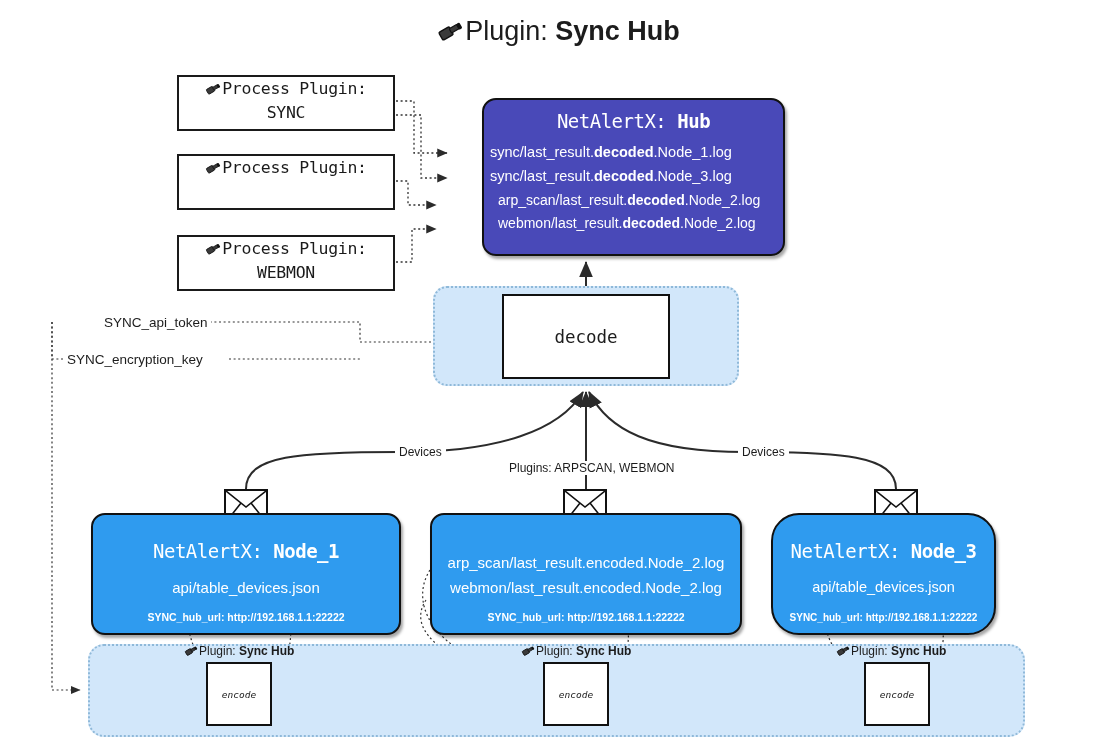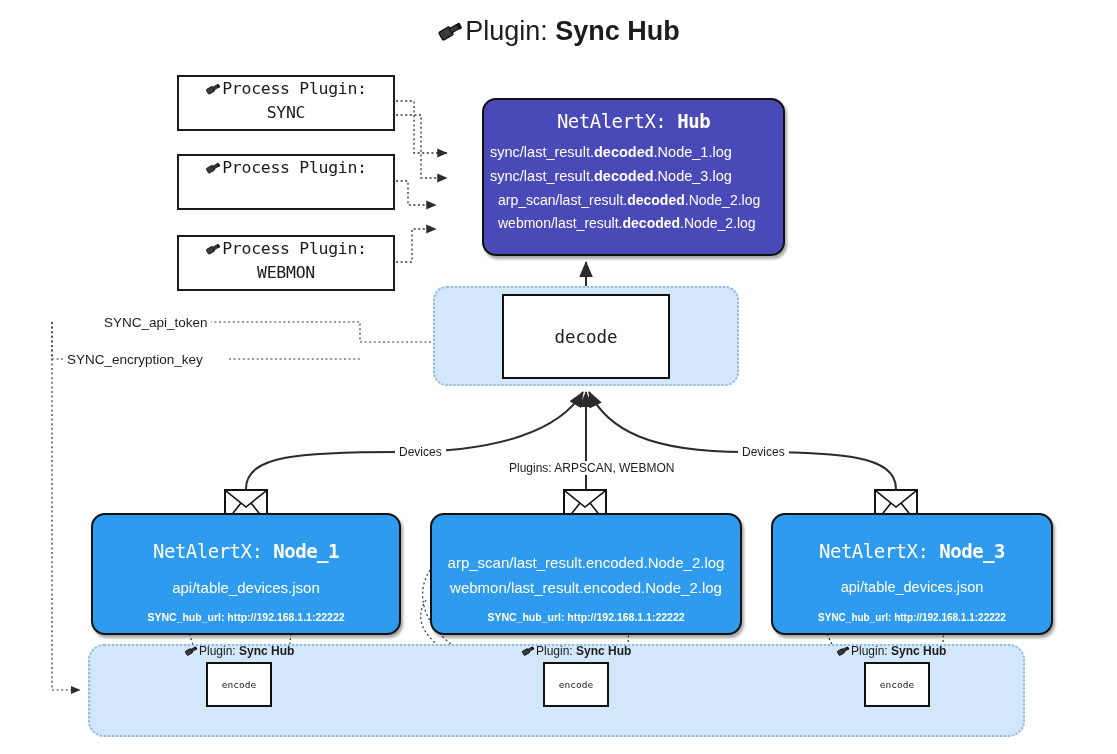--- a/index.html
+++ b/index.html
@@ -151,21 +151,21 @@
   }
   .node-box .node-foot {
     position: absolute;
     left: 0; right: 0; bottom: 10px;
     font-size: 10.5px;
     font-weight: bold;
     white-space: nowrap;
   }
   #node-1 { left: 91px;  top: 513px; width: 310px; height: 122px; }
   #node-2 { left: 430px; top: 513px; width: 312px; height: 122px; }
-  #node-3 { left: 771px; top: 513px; width: 282px; height: 122px; }
+  #node-3 { left: 771px; top: 513px; width: 225px; height: 122px; border-radius: 28px; }
   #node-2 .node-line { font-size: 15px; margin-top: 14px; }
   #node-2 .node-line.second { margin-top: 8px; }
   #node-3 .node-line { font-size: 14.5px; }
   #node-3 .node-foot { font-size: 10px; }
 
   
   .envelope {
     width: 44px; height: 35px;
     background: #ffffff;
     border: 2px solid #111111;
@@ -186,27 +186,28 @@
     font-size: 12px;
     color: #1c1c1c;
     white-space: nowrap;
   }
   .plugin-tag b { font-weight: bold; }
   #tag-1 { left: 184px; top: 644px; }
   #tag-2 { left: 521px; top: 644px; }
   #tag-3 { left: 836px; top: 644px; }
 
   .encode-box {
-    width: 66px; height: 45px;
+    width: 66px; height: 64px;
     background: #ffffff;
     border: 2px solid #111111;
     display: flex; align-items: center; justify-content: center;
     font-family: "DejaVu Sans Mono", monospace;
     font-size: 9.5px;
     color: #1c1c1c;
+    font-style: italic;
   }
   #encode-1 { left: 206px; top: 662px; }
   #encode-2 { left: 543px; top: 662px; }
   #encode-3 { left: 864px; top: 662px; }
 </style>
 </head>
 <body>
 
 <div id="canvas">
 

